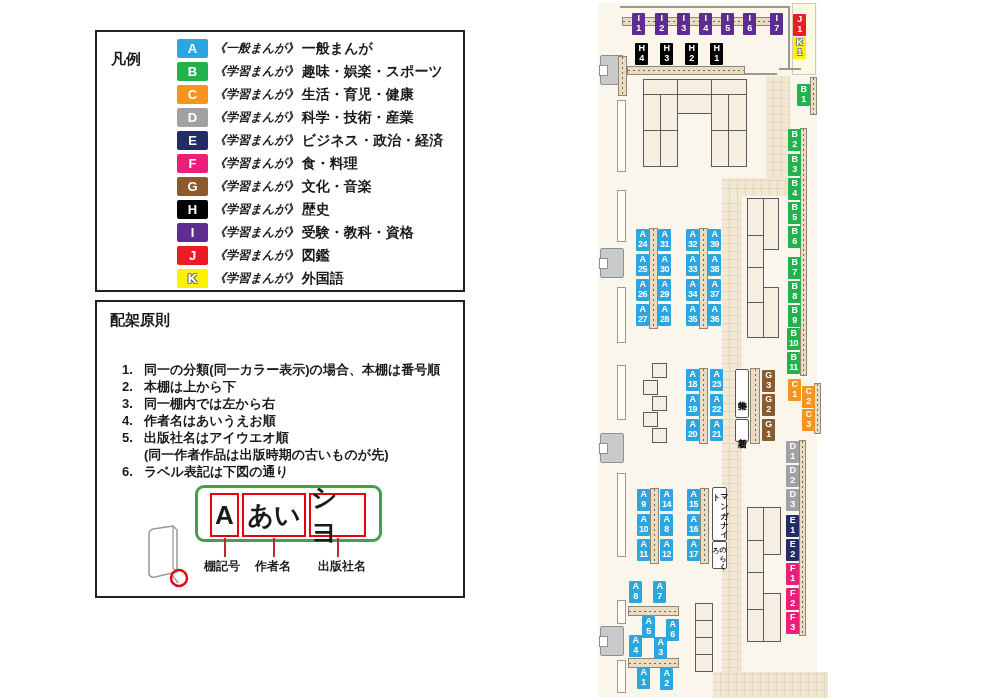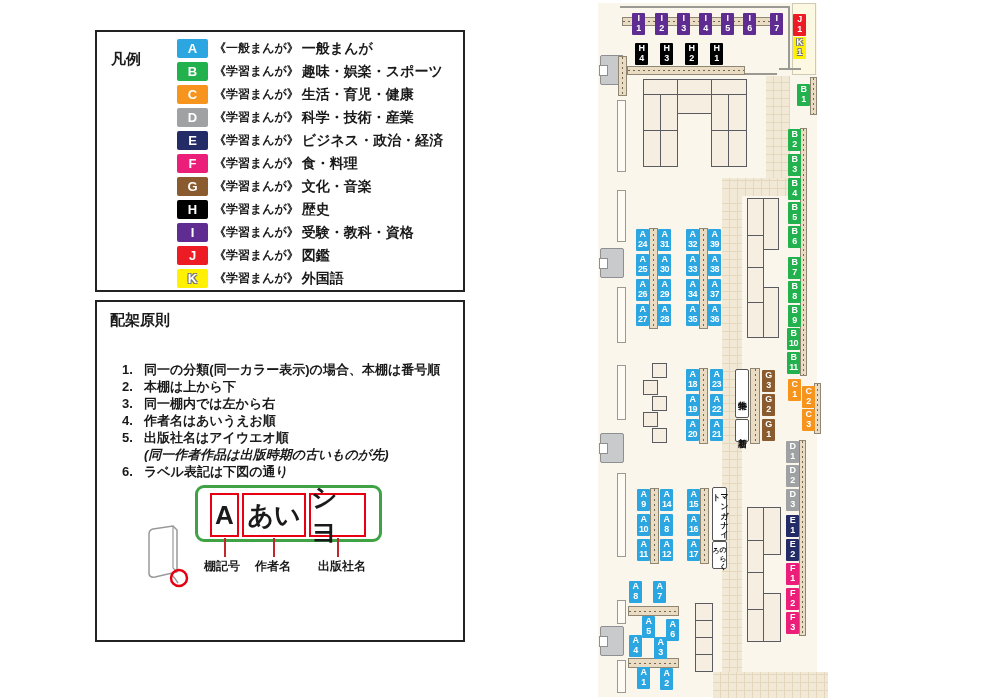--- a/index.html
+++ b/index.html
@@ -6,25 +6,25 @@
   #page{position:relative;width:1000px;height:700px;background:#fff;overflow:hidden;
         font-family:"Liberation Sans","DejaVu Sans",sans-serif;color:#1a1a1a;}
   .abs{position:absolute;box-sizing:border-box;}
 
   
   .panel{border:2px solid #222;background:#fff;}
   .panel-title{font-size:15px;font-weight:bold;}
   .lg-row{display:flex;align-items:center;height:19px;margin-bottom:4px;}
   .lg-chip{flex:none;width:31px;height:19px;border-radius:2px;color:#fff;font-weight:bold;
            font-size:13px;display:flex;align-items:center;justify-content:center;margin-right:6px;}
-  .lg-cat{font-size:12px;font-weight:bold;margin-right:3px;white-space:nowrap;}
+  .lg-cat{font-size:12px;font-weight:bold;margin-right:3px;white-space:nowrap;font-style:italic;}
   .lg-lab{font-size:14px;font-weight:bold;white-space:nowrap;}
   .rule{font-size:13px;font-weight:bold;line-height:17px;white-space:nowrap;}
   .rnum{display:inline-block;width:22px;}
-  .rule.sub{padding-left:22px;font-style:italic;}
+  .rule.sub{padding-left:22px;}
   .outline{color:#fff;text-shadow:-1px -1px 0 #777,1px -1px 0 #777,-1px 1px 0 #777,1px 1px 0 #777;}
 
   
   .green-box{border:3px solid #3FA345;border-radius:9px;background:#fff;}
   .red-box{border:2px solid #E60012;background:#fff;display:flex;align-items:center;
            justify-content:center;font-weight:bold;font-size:26px;}
   .ptr{width:2px;background:#c1272d;}
   .cap{font-size:12px;font-weight:bold;white-space:nowrap;}
 
   
@@ -111,21 +111,21 @@
           <span class="lg-lab">図鑑</span>
         </div>
         <div class="lg-row">
           <span class="lg-chip outline" style="background: rgb(255, 241, 0);">K</span>
           <span class="lg-cat">《学習まんが》</span>
           <span class="lg-lab">外国語</span>
         </div>
       </div>
   </div>
 
-  <div class="abs panel" style="left:95px;top:300px;width:370px;height:342px;">
+  <div class="abs panel" style="left:95px;top:300px;width:370px;height:298px;">
     <div class="abs panel-title" style="left:13px;top:9px;">配架原則</div>
     <div class="abs" style="left:25px;top:59px;">
         <div class="rule"><span class="rnum">1.</span><span>同一の分類(同一カラー表示)の場合、本棚は番号順</span></div>
         <div class="rule"><span class="rnum">2.</span><span>本棚は上から下</span></div>
         <div class="rule"><span class="rnum">3.</span><span>同一棚内では左から右</span></div>
         <div class="rule"><span class="rnum">4.</span><span>作者名はあいうえお順</span></div>
         <div class="rule"><span class="rnum">5.</span><span>出版社名はアイウエオ順</span></div>
         <div class="rule sub">(同一作者作品は出版時期の古いものが先)</div>
         <div class="rule"><span class="rnum">6.</span><span>ラベル表記は下図の通り</span></div>
       </div>

